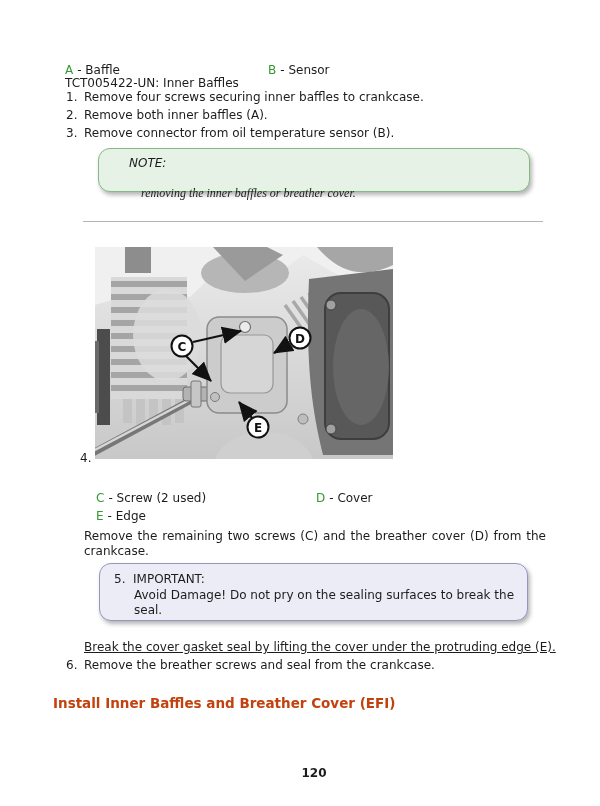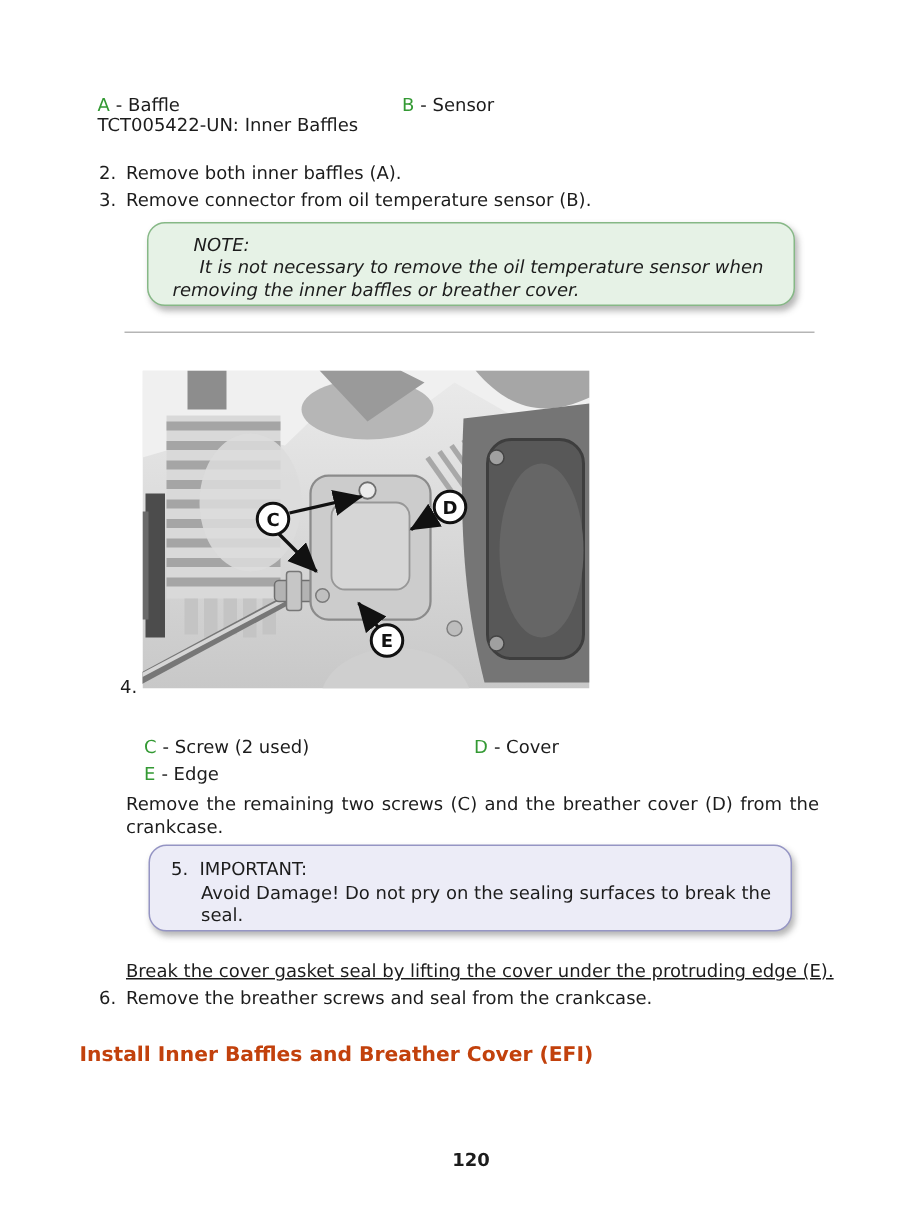--- a/index.html
+++ b/index.html
@@ -17,30 +17,30 @@
   }
   .abs { position: absolute; }
   .green { color: #339933; }
   .caption { color: #1c1c1c; }
   .legend-item { white-space: nowrap; }
   .legend-item .ltr { margin-right: 4px; }
   .step-num { display: inline-block; }
   .note-box {
     position: absolute;
     left: 98px; top: 148px;
-    width: 432px; height: 56px;
+    width: 432px; height: 44px;
     background: #e6f2e6;
     border: 1.5px solid #86b886;
     border-radius: 12px;
     box-shadow: 2px 3px 4px rgba(90,90,90,0.45);
     font-style: italic;
   }
   .note-title { position: absolute; left: 30px; top: 7px; }
   .note-line1 { position: absolute; left: 34px; top: 22px; }
-  .note-line2 { position: absolute; left: 16px; top: 37px; }
+  .note-line2 { position: absolute; left: 42px; top: 37px; font-family: Liberation Serif, serif; }
   .divider {
     position: absolute;
     left: 83px; top: 221px;
     width: 460px; height: 0;
     border-top: 1.5px solid #b5b5b5;
   }
   .photo-wrap {
     position: absolute;
     left: 95px; top: 247px;
     width: 298px; height: 212px;
@@ -87,30 +87,32 @@
 
   <div class="abs caption" style="left:65px; top:44px;margin-top:32px;">TCT005422-UN: Inner Baffles</div>
 
   <div class="abs legend-item" style="left:65px; top:63px;">
     <span class="green ltr">A</span><span>- Baffle</span>
   </div>
   <div class="abs legend-item" style="left:268px; top:63px;">
     <span class="green ltr">B</span><span>- Sensor</span>
   </div>
 
+  <div class="abs" style="left:66px; top:90px;">
+    <span class="step-num" style="width:18px;">1.</span><span>Remove four screws securing inner baffles to crankcase.</span>
+  </div>
   <div class="abs" style="left:66px; top:108px;">
     <span class="step-num" style="width:18px;">2.</span><span>Remove both inner baffles (A).</span>
   </div>
   <div class="abs" style="left:66px; top:126px;">
     <span class="step-num" style="width:18px;">3.</span><span>Remove connector from oil temperature sensor (B).</span>
   </div>
 
   <div class="note-box">
     <div class="note-title">NOTE:</div>
-    <div class="note-line1">It is not necessary to remove the oil temperature sensor when</div>
     <div class="note-line2">removing the inner baffles or breather cover.</div>
   </div>
 
   <div class="divider"></div>
 
   <div class="abs" style="left:80px; top:451px;">4.</div>
 
   <div class="photo-wrap">
     <svg width="298" height="212" viewBox="0 0 298 212">
       <defs>

